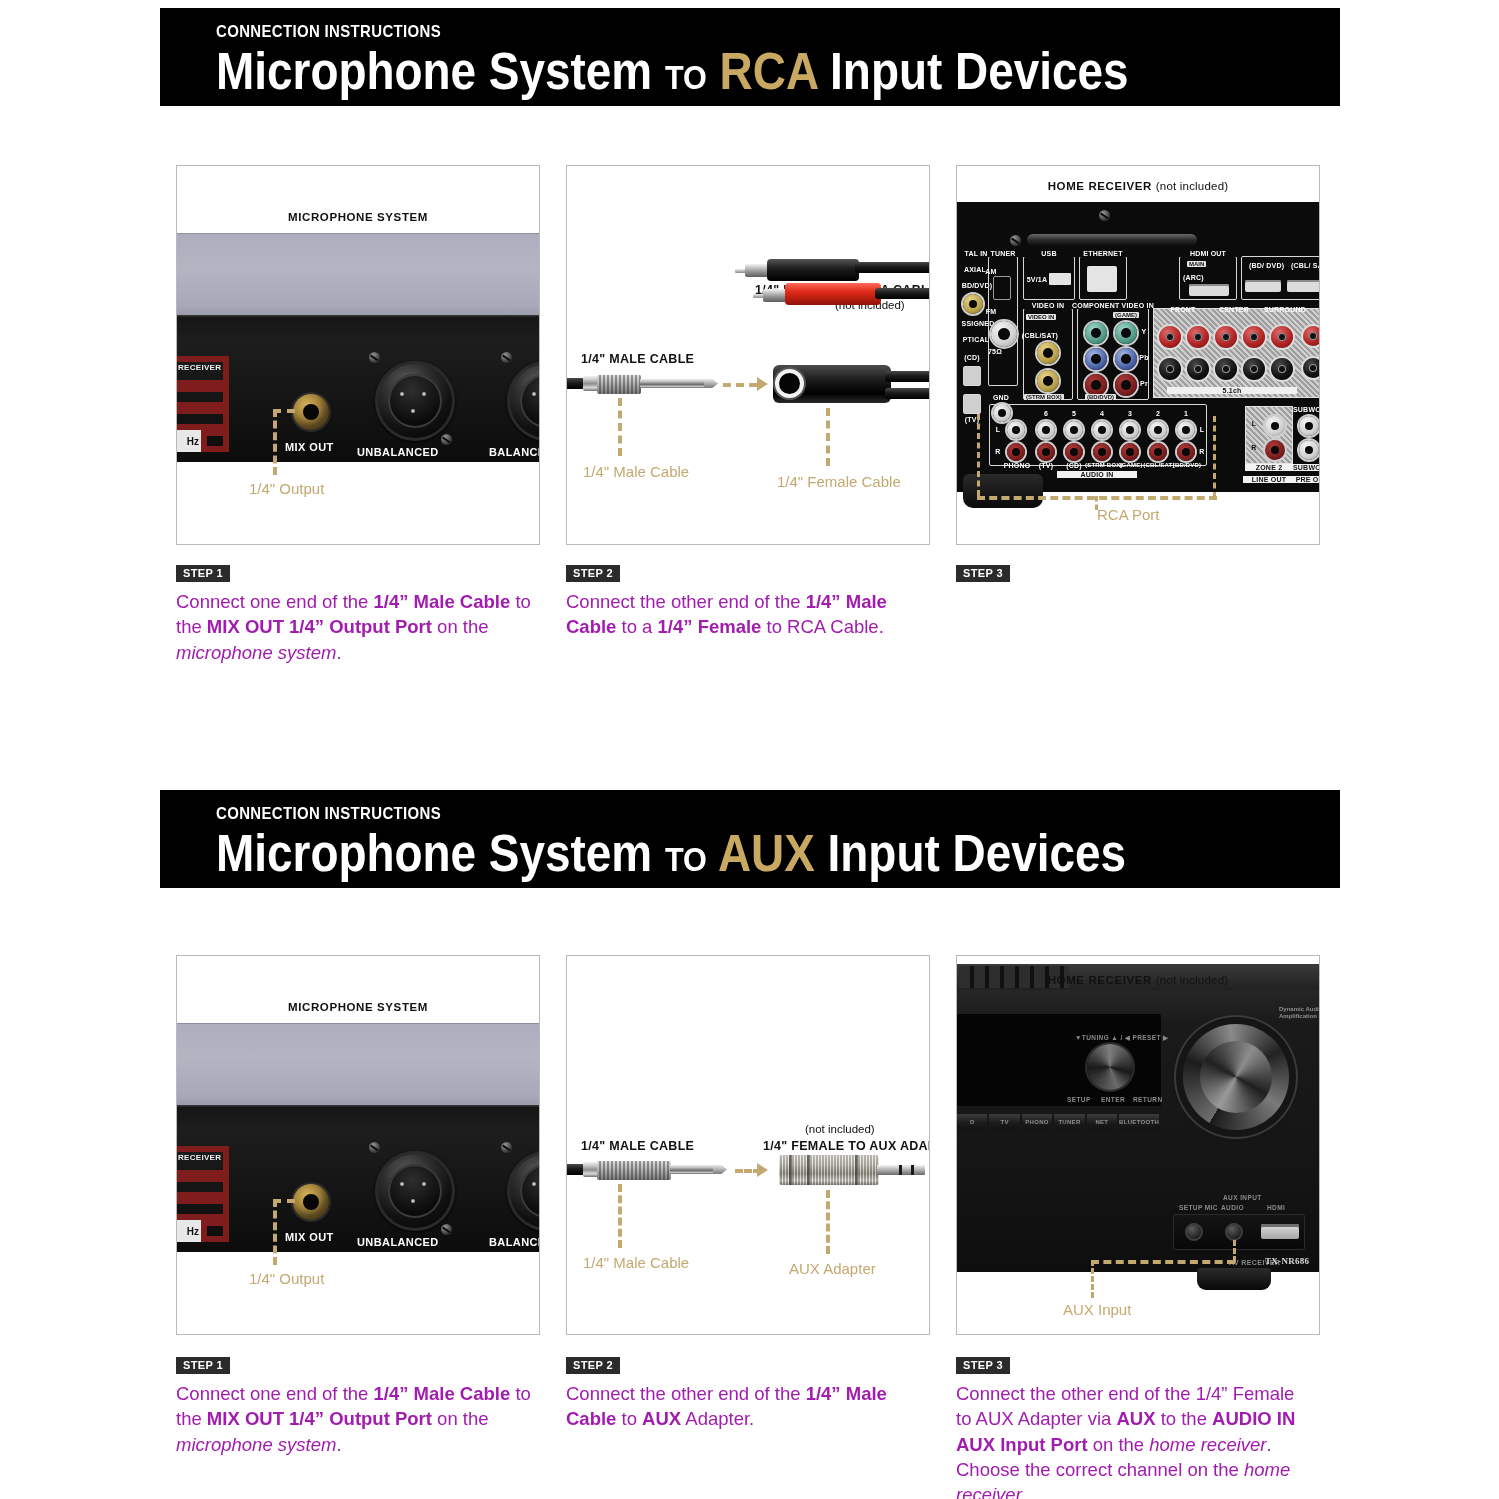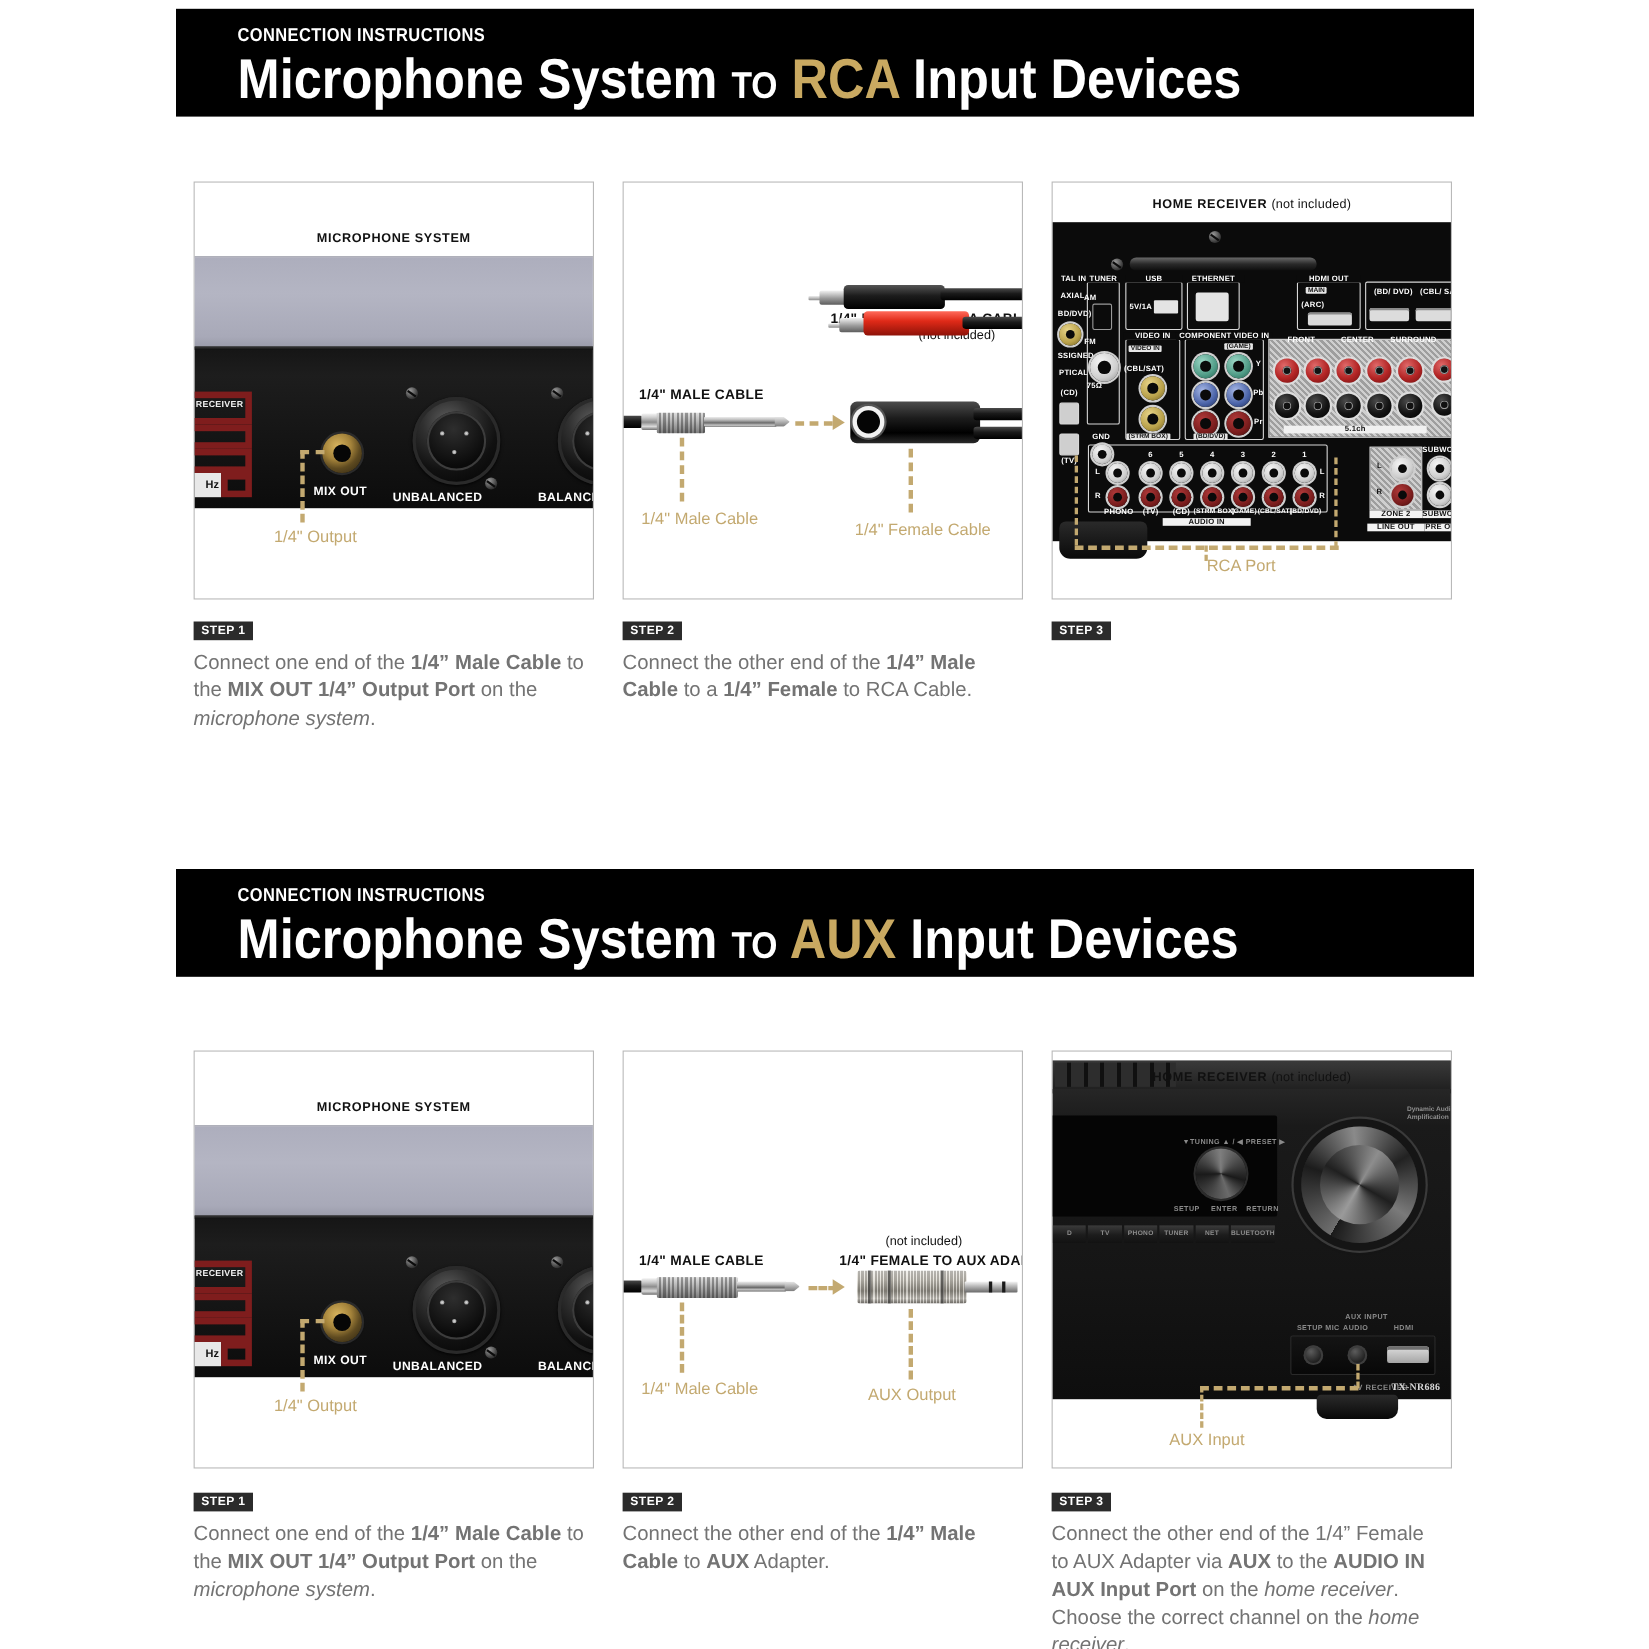--- a/index.html
+++ b/index.html
@@ -315,21 +315,21 @@
   .step-badge{
     display:inline-block;
     background:#2b2b2b;color:#ffffff;
     font-size:11px;font-weight:bold;letter-spacing:.4px;
     padding:2px 7px 3px 7px;
     margin-bottom:7px;
   }
   .step-text{
     font-size:18.5px;
     line-height:1.37;
-    color:#737373;
+    color:#a21caf;
   }
   .step-text b{font-weight:bold;}
   .step-text i{font-style:italic;}
 </style>
 </head>
 <body>
 
 <div class="page">
 
   <div class="banner" style="top:8px;height:98px;">
@@ -754,21 +754,21 @@
     </div>
     <div class="aux-mini" style="left:310px;top:209px;width:48px;">
       <span class="aux-mini-band" style="left:22px;"></span>
       <span class="aux-mini-band" style="left:34px;"></span>
     </div>
 
     <div class="dash-v" style="left:51px;top:228px;height:64px;"></div>
     <div class="callout" style="left:16px;top:298px;">1/4" Male Cable</div>
 
     <div class="dash-v" style="left:259px;top:234px;height:64px;"></div>
-    <div class="callout" style="left:222px;top:304px;">AUX Output</div>
+    <div class="callout" style="left:222px;top:304px;">AUX Adapter</div>
   </div>
 
   <div class="panel" style="left:956px;top:955px;width:364px;height:380px;">
     <div class="panel-caption" style="top:18px;z-index:5;">
       <span>HOME RECEIVER</span>
       <span class="light">(not included)</span>
     </div>
 
     <div class="rf-top" style="left:-2px;top:8px;right:-2px;height:30px;"></div>
     <div class="rf-vent" style="left:2px;top:10px;width:110px;height:22px;"></div>

